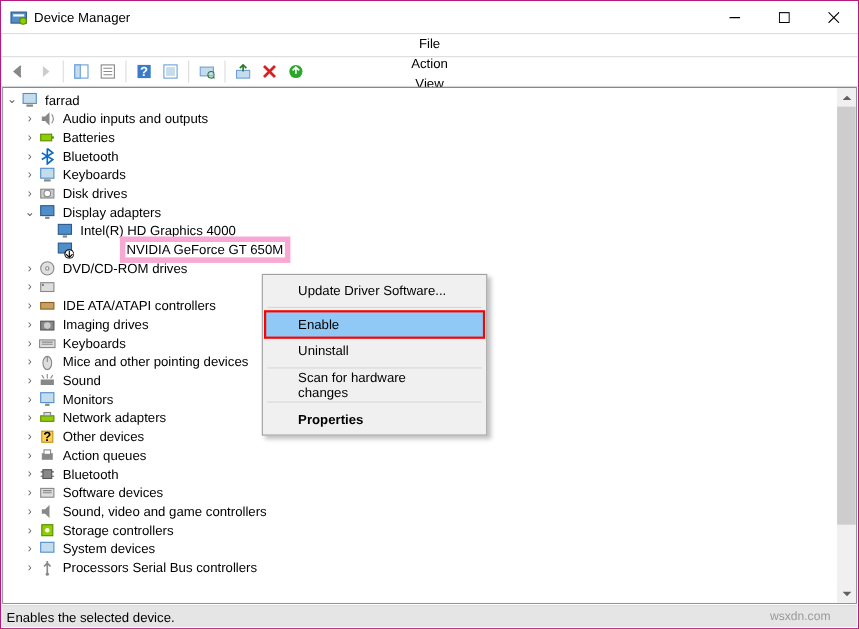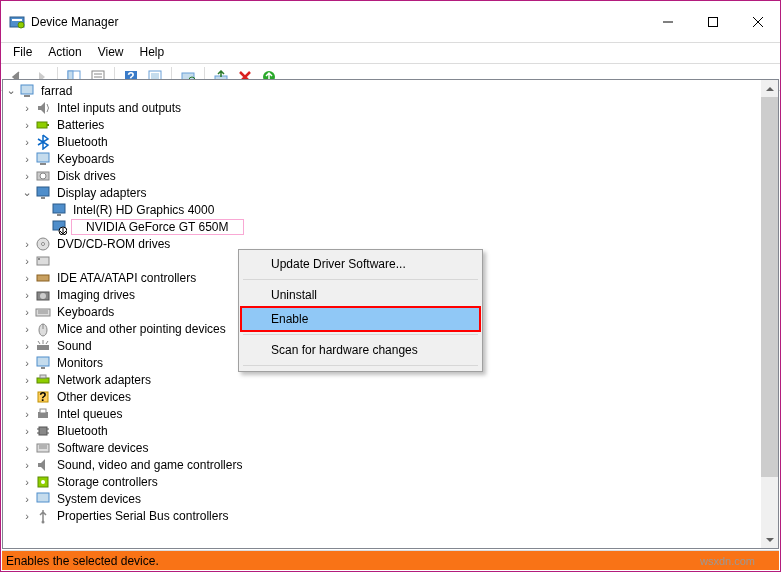--- a/index.html
+++ b/index.html
@@ -1,38 +1,38 @@
 <!DOCTYPE html>
 <html><head>
 <meta charset="utf-8">
 <style>
 * { box-sizing: border-box; font-family: "Segoe UI", Tahoma, sans-serif; font-size: 12px; }
 body { margin: 0; padding: 0; background: #fff; width: 781px; height: 572px; overflow: hidden; border:1px solid #b31c7d; position:relative;}
-.titlebar { height: 42px; display: flex; align-items: center; padding: 0 0 0 8px; background: #fff; border-bottom: 1px solid #dcdcdc;}
+.titlebar { height: 30px; display: flex; align-items: center; padding: 0 0 0 8px; background: #fff; border-bottom: 1px solid #dcdcdc;}
 .titlebar .app-icon { width: 16px; height: 16px; margin-right: 6px; }
 .titlebar .title { flex: 1; font-size: 12px; }
 .winbtns { display: flex; height: 100%; }
 .winbtn { width: 45px; display:flex; align-items:center; justify-content:center; }
 .winbtn svg { width:10px; height:10px; stroke:#000; stroke-width:1; fill:none;}
-.menubar { height: 20px; display: flex; padding: 0 4px;}
+.menubar { height: 20px; display: flex; align-items: center; padding: 0 4px; flex-direction: column;}
 .menubar span { padding: 2px 8px; }
 .toolbar { height: 28px; border-top:1px solid #dcdcdc; border-bottom:1px solid #dcdcdc; display:flex; align-items:center; padding:0 4px; gap:0; }
 .tbtn { width:24px; height:24px; display:flex; align-items:center; justify-content:center; border:1px solid transparent; border-radius:2px;}
 .tsep { width:1px; height:20px; background:#dcdcdc; margin:0 4px;}
 .content { position: absolute; top: 78px; left:1px; right:1px; bottom:22px; overflow:hidden; background:#fff; border:1px solid #828790; outline:1px solid #fff; outline-offset:-2px;}
 .tree { padding: 2px 0; }
 .node { display:flex; align-items:center; height:17px; white-space:nowrap; }
 .tw { width:16px; height:16px; display:inline-flex; align-items:center; justify-content:center; cursor:pointer; font-size:11px; color:#666;}
 .tw.none { visibility:hidden;}
 .ni { width:16px; height:16px; display:inline-flex; align-items:center; justify-content:center; margin-right:4px; flex-shrink:0;}
 .nl { padding:1px 2px;}
-.nl.sel { border:1px solid #f9a8d4; padding:0 14px;}
+.nl.sel { border:5px solid #f9a8d4; padding:0 1px;margin-left:38px;}
 .indent { display:inline-block; width:16px; height:1px;}
-.statusbar { position:absolute; bottom:1px; left:1px; right:1px; height:20px; border-top:1px solid #dcdcdc; display:flex; align-items:center; padding:0 4px; background:#f97316;}
-.ctxmenu { position:absolute; left:237px; top:248px; width:245px; background:#f0f0f0; border:1px solid #a0a0a0; box-shadow:3px 3px 4px rgba(0,0,0,0.25); padding:2px;}
+.statusbar { position:absolute; bottom:1px; left:1px; right:1px; height:20px; border-top:1px solid #dcdcdc; display:flex; align-items:center; padding:0 4px; background:#e5e5e5;}
+.ctxmenu { position:absolute; left:237px; top:248px; width:205px; background:#f0f0f0; border:1px solid #a0a0a0; box-shadow:3px 3px 4px rgba(0,0,0,0.25); padding:2px;}
 .ctxitem { height:24px; display:flex; align-items:center; padding:0 30px 0 30px;}
 .ctxitem.hl { background:#90c8f6; outline:2px solid #ff0000; outline-offset:-1px;}
 .ctxsep { height:1px; background:#d7d7d7; margin:3px 2px;}
 .ctxitem.bold { font-weight:bold;}
 .scrollbar { position:absolute; top:0; right:0; width:17px; bottom:0; background:#f0f0f0;}
 .sb-btn { width:17px; height:17px; background:#f0f0f0; display:flex; align-items:center; justify-content:center; position:absolute; border:none;}
 .sb-btn svg { width:8px; height:8px;}
 .sb-thumb { position:absolute; left:0; width:17px; top:17px; height:380px; background:#cdcdcd;}
 .watermark { position:absolute; bottom:4px; right:25px; font-size:11px; color:#999; z-index:5;}
 </style>
@@ -159,21 +159,21 @@
 
     <div class="node">
         <span class="indent"></span>
         <span class="tw">›</span>
         <span class="ni">
           <svg viewBox="0 0 16 16">
             <path d="M3 6 L6 6 L10 2 L10 14 L6 10 L3 10 Z" fill="#888"></path>
             <path d="M12 4 Q15 8 12 12" fill="none" stroke="#888"></path>
           </svg>
         </span>
-        <span class="nl">Intel inputs and outputs</span>
+        <span class="nl">Audio inputs and outputs</span>
       </div>
     <div class="node">
         <span class="indent"></span>
         <span class="tw">›</span>
         <span class="ni">
           <svg viewBox="0 0 16 16">
             <rect x="2" y="5" width="10" height="6" fill="#8fce00" stroke="#5a8a00"></rect>
             <rect x="12" y="7" width="2" height="2" fill="#5a8a00"></rect>
           </svg>
         </span>
@@ -358,21 +358,21 @@
       </div>
     <div class="node">
         <span class="indent"></span>
         <span class="tw">›</span>
         <span class="ni">
           <svg viewBox="0 0 16 16">
             <rect x="3" y="6" width="10" height="6" fill="#888"></rect>
             <rect x="5" y="3" width="6" height="4" fill="#fff" stroke="#888"></rect>
           </svg>
         </span>
-        <span class="nl">Intel queues</span>
+        <span class="nl">Action queues</span>
       </div>
     <div class="node">
         <span class="indent"></span>
         <span class="tw">›</span>
         <span class="ni">
           <svg viewBox="0 0 16 16">
             <rect x="4" y="4" width="8" height="8" fill="#888" stroke="#555"></rect>
             <line x1="2" y1="6" x2="4" y2="6" stroke="#555"></line>
             <line x1="2" y1="10" x2="4" y2="10" stroke="#555"></line>
             <line x1="12" y1="6" x2="14" y2="6" stroke="#555"></line>
@@ -426,21 +426,21 @@
       </div>
     <div class="node">
         <span class="indent"></span>
         <span class="tw">›</span>
         <span class="ni">
           <svg viewBox="0 0 16 16">
             <path d="M8 2 L8 14 M8 4 L5 7 M8 4 L11 7" stroke="#888" fill="none" stroke-width="1.5"></path>
             <circle cx="8" cy="14" r="1.5" fill="#888"></circle>
           </svg>
         </span>
-        <span class="nl">Properties Serial Bus controllers</span>
+        <span class="nl">Processors Serial Bus controllers</span>
       </div>
 
   </div>
 
   <div class="scrollbar">
     <div class="sb-btn" style="top:0">
         <svg viewBox="0 0 8 8">
           <path d="M0 6 L4 2 L8 6 Z" fill="#606060"></path>
         </svg>
       </div>
@@ -451,30 +451,33 @@
         </svg>
       </div>
   </div>
 </div>
 
 <div class="ctxmenu">
   <div class="ctxitem">
       <span>Update Driver Software...</span>
     </div>
   <div class="ctxsep"></div>
+  <div class="ctxitem hl">
+      <span>Enable</span>
+    </div>
   <div class="ctxitem">
       <span>Uninstall</span>
-    </div>
-  <div class="ctxitem hl">
-      <span>Enable</span>
     </div>
   <div class="ctxsep"></div>
   <div class="ctxitem">
       <span>Scan for hardware changes</span>
     </div>
   <div class="ctxsep"></div>
+  <div class="ctxitem bold">
+      <span>Properties</span>
+    </div>
 </div>
 
 <div class="statusbar">
   <span>Enables the selected device.</span>
 </div>
 
 <div class="watermark">wsxdn.com</div>
 
 </body></html>

